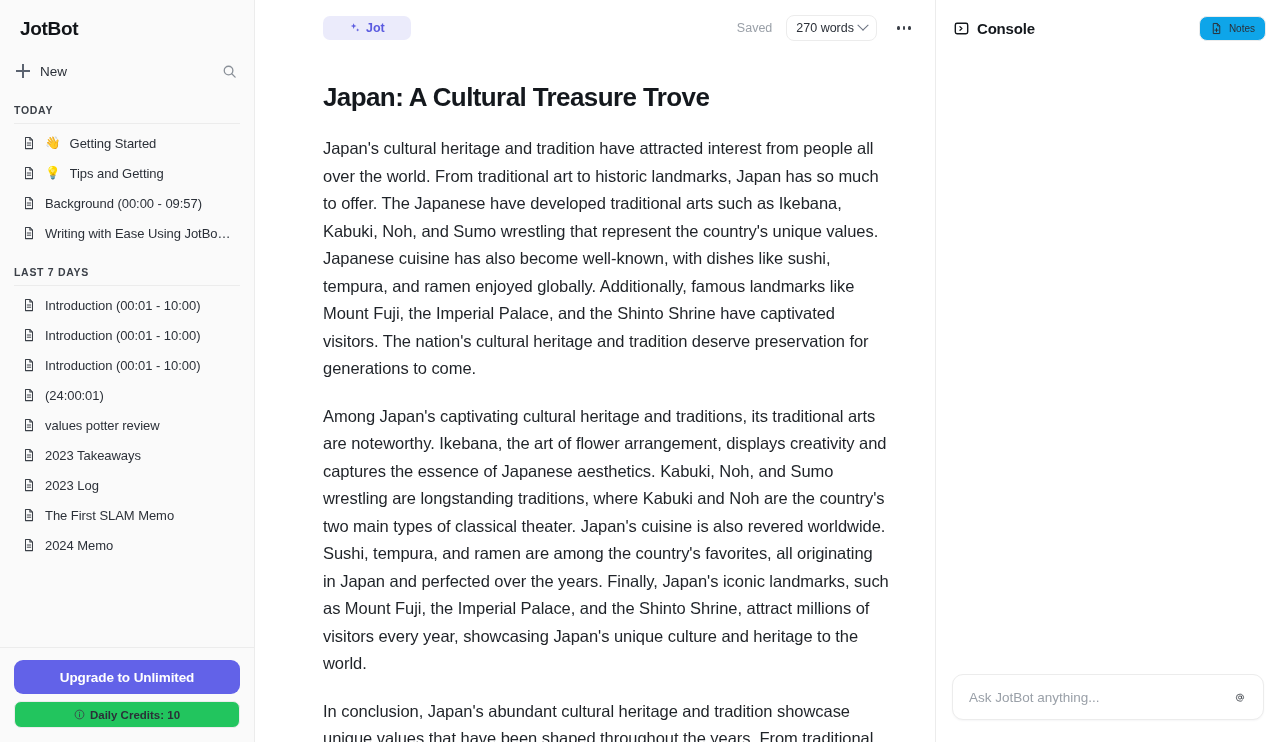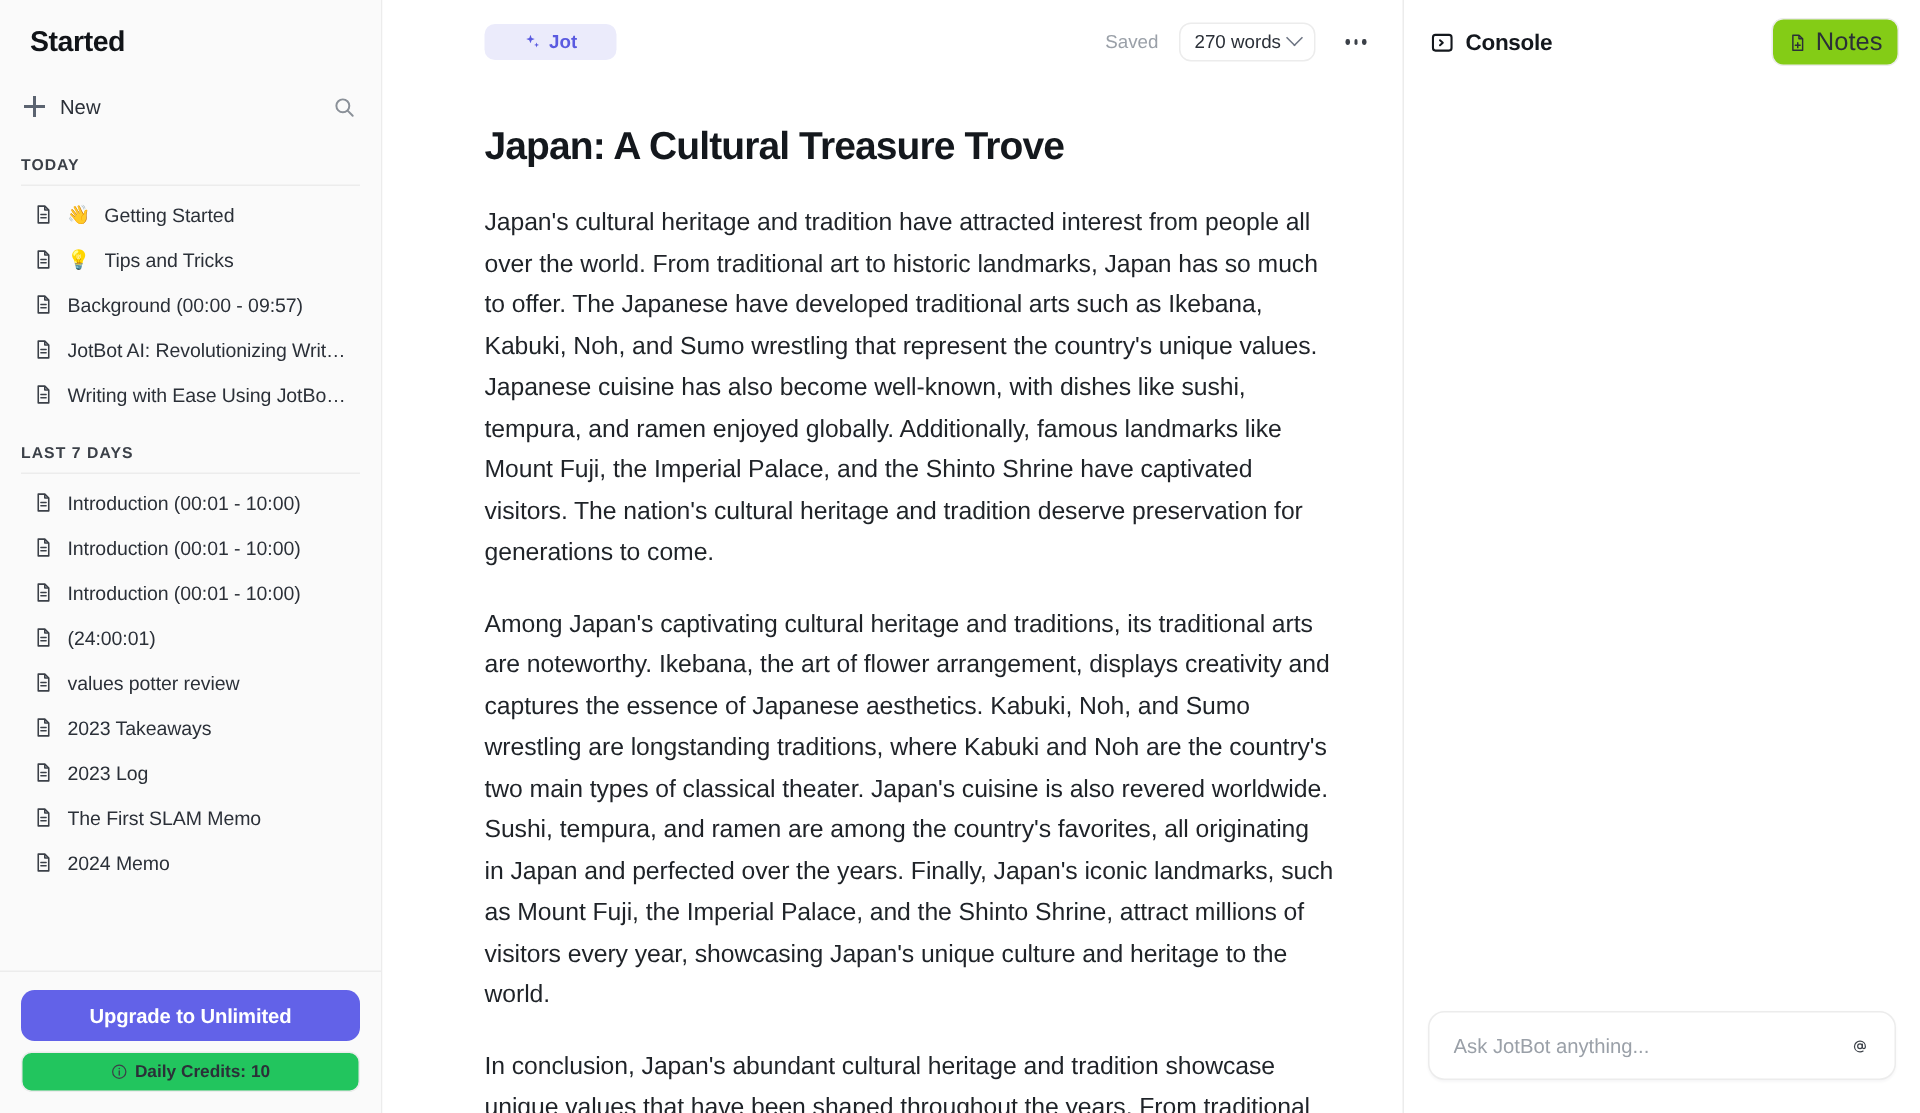--- a/index.html
+++ b/index.html
@@ -273,24 +273,24 @@
     font-weight: bold;
     color: #14181d;
     letter-spacing: -0.2px;
   }
   .notes-btn {
     margin-left: auto;
     display: inline-flex;
     align-items: center;
     gap: 6px;
     border: 1px solid #ececec;
-    background: #84cc16;
+    background: #0ea5e9;
     border-radius: 8px;
     padding: 5px 10px;
-    font-size: 17px;
+    font-size: 10px;
     color: #2b3038;
     cursor: pointer;
     font-family: "Liberation Sans", sans-serif;
   }
   .console-body { flex: 1 1 auto; }
   .console-footer {
     padding: 0 16px 22px 16px;
   }
   .ask-box {
     height: 44px;
@@ -322,21 +322,21 @@
     background: none; border: none;
     font-family: "Liberation Sans", sans-serif;
   }
 </style>
 </head>
 <body>
 
 <div class="app">
 
   <aside class="sidebar">
-    <div class="brand">Started</div>
+    <div class="brand">JotBot</div>
 
     <div class="new-row">
       <div class="new-left">
         <span class="plus-icon"></span>
         <span class="new-label">New</span>
       </div>
       <div class="search-btn">
         <svg width="15" height="15" viewBox="0 0 16 16" fill="none">
           <circle cx="7" cy="7" r="4.6" stroke="#8a9098" stroke-width="1.4"></circle>
           <line x1="10.4" y1="10.4" x2="14" y2="14" stroke="#8a9098" stroke-width="1.4" stroke-linecap="round"></line>
@@ -356,37 +356,29 @@
         <span class="doc-emoji">👋</span>
         <span class="doc-title">Getting Started</span>
       </div>
       <div class="doc-item">
         <svg width="14" height="14" viewBox="0 0 16 16" fill="none">
           <path d="M4 1.6h5l3 3v9.8H4z" stroke="#3b4048" stroke-width="1.2" stroke-linejoin="round"></path>
           <path d="M9 1.6v3h3" stroke="#3b4048" stroke-width="1.2" stroke-linejoin="round"></path>
           <path d="M6 8h4M6 10.5h4" stroke="#3b4048" stroke-width="1.1" stroke-linecap="round"></path>
         </svg>
         <span class="doc-emoji">💡</span>
-        <span class="doc-title">Tips and Tricks</span>
+        <span class="doc-title">Tips and Getting</span>
       </div>
       <div class="doc-item">
         <svg width="14" height="14" viewBox="0 0 16 16" fill="none">
           <path d="M4 1.6h5l3 3v9.8H4z" stroke="#3b4048" stroke-width="1.2" stroke-linejoin="round"></path>
           <path d="M9 1.6v3h3" stroke="#3b4048" stroke-width="1.2" stroke-linejoin="round"></path>
           <path d="M6 8h4M6 10.5h4" stroke="#3b4048" stroke-width="1.1" stroke-linecap="round"></path>
         </svg>
         <span class="doc-title">Background (00:00 - 09:57)</span>
-      </div>
-      <div class="doc-item">
-        <svg width="14" height="14" viewBox="0 0 16 16" fill="none">
-          <path d="M4 1.6h5l3 3v9.8H4z" stroke="#3b4048" stroke-width="1.2" stroke-linejoin="round"></path>
-          <path d="M9 1.6v3h3" stroke="#3b4048" stroke-width="1.2" stroke-linejoin="round"></path>
-          <path d="M6 8h4M6 10.5h4" stroke="#3b4048" stroke-width="1.1" stroke-linecap="round"></path>
-        </svg>
-        <span class="doc-title">JotBot AI: Revolutionizing Writ…</span>
       </div>
       <div class="doc-item">
         <svg width="14" height="14" viewBox="0 0 16 16" fill="none">
           <path d="M4 1.6h5l3 3v9.8H4z" stroke="#3b4048" stroke-width="1.2" stroke-linejoin="round"></path>
           <path d="M9 1.6v3h3" stroke="#3b4048" stroke-width="1.2" stroke-linejoin="round"></path>
           <path d="M6 8h4M6 10.5h4" stroke="#3b4048" stroke-width="1.1" stroke-linecap="round"></path>
         </svg>
         <span class="doc-title">Writing with Ease Using JotBo…</span>
       </div>
     </div>

